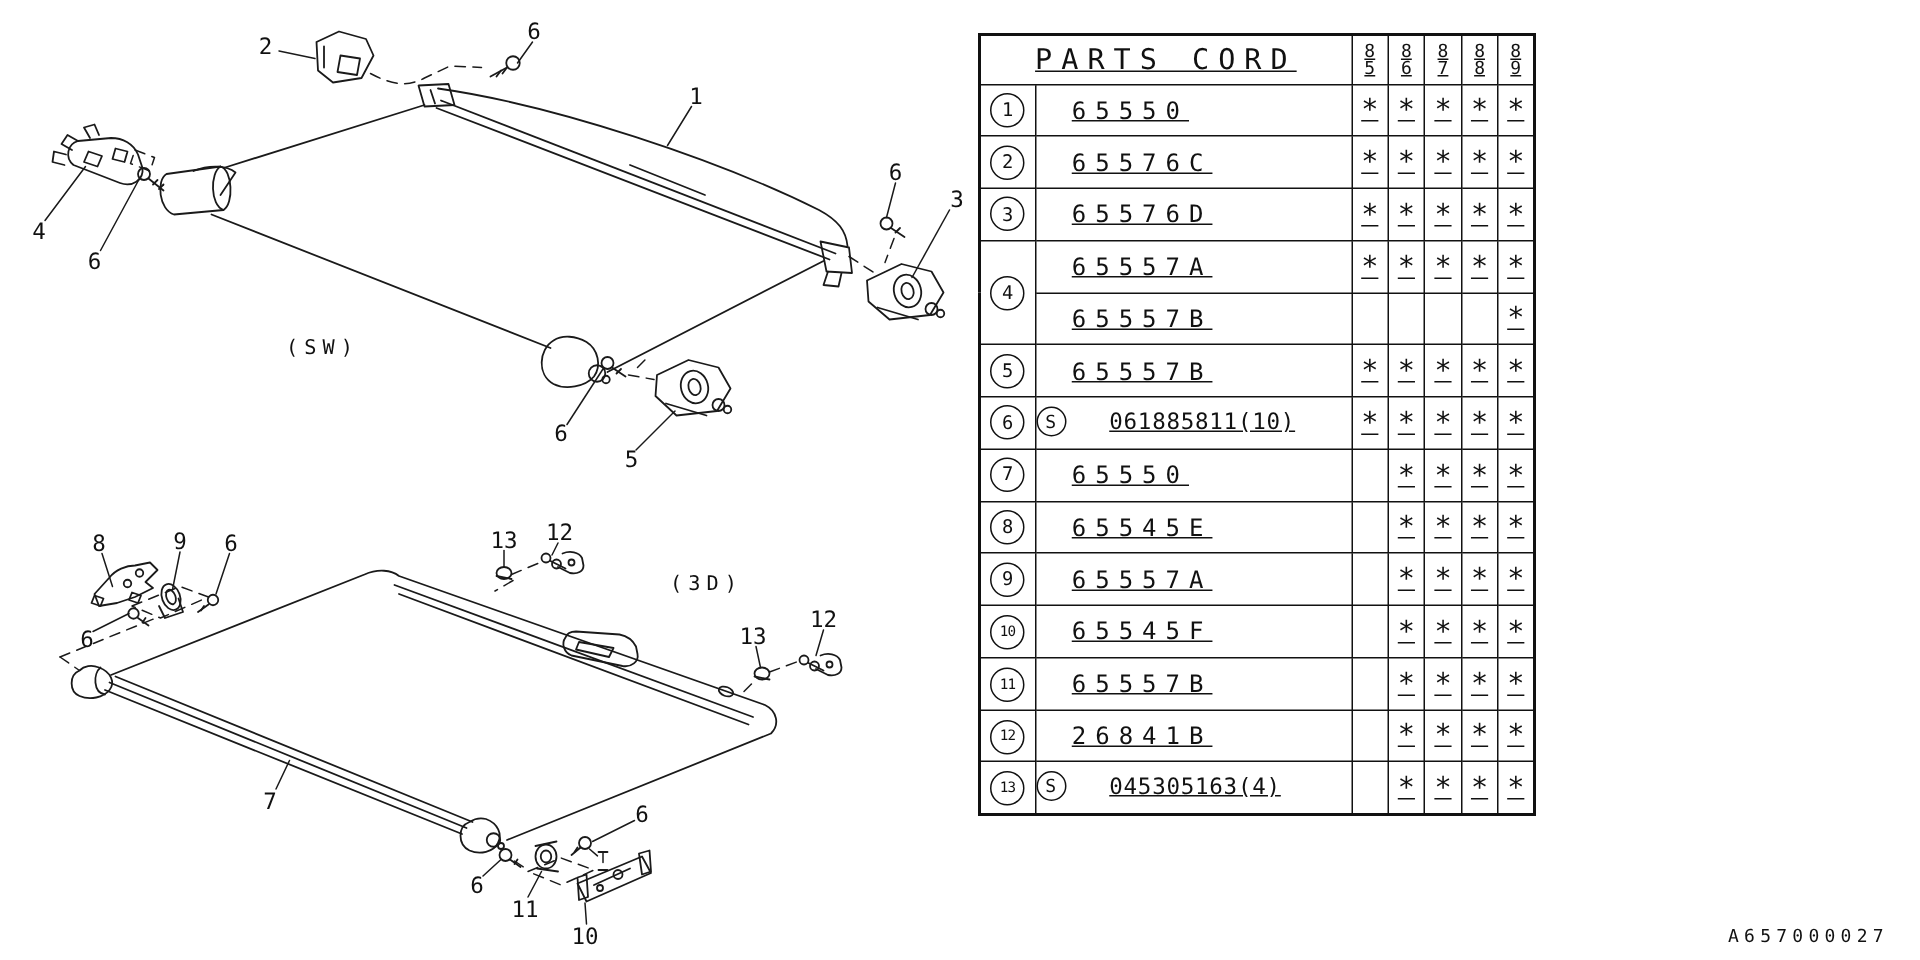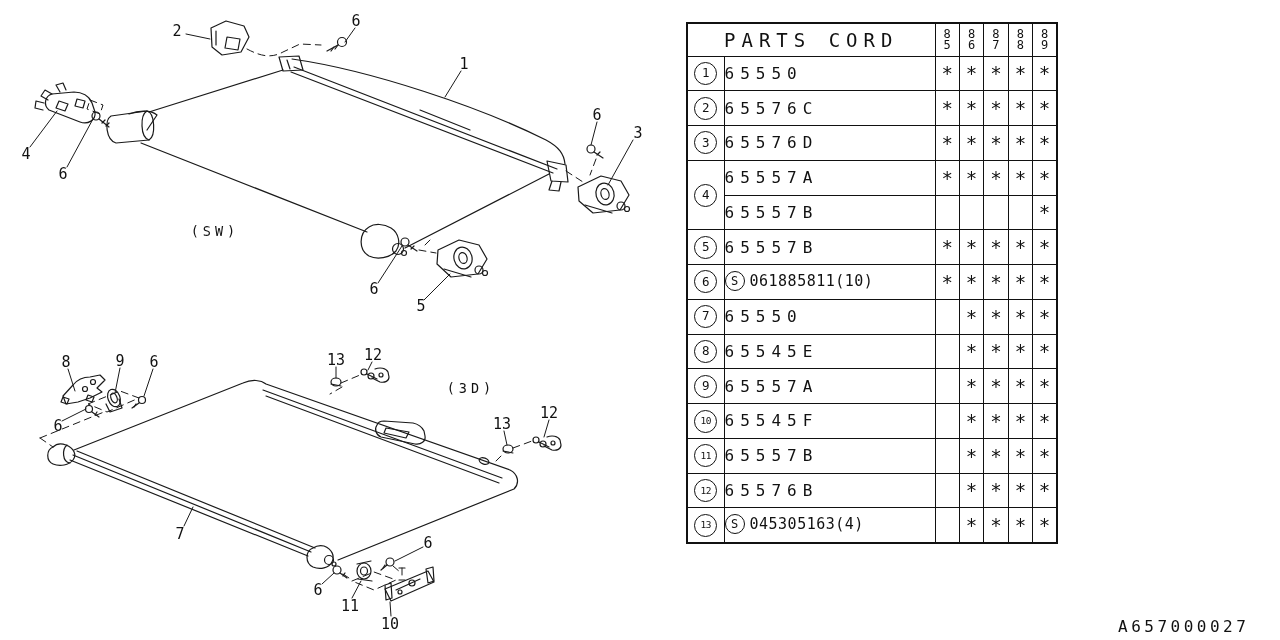--- a/index.html
+++ b/index.html
@@ -16,23 +16,24 @@
   }
   #diagram-svg .ld{stroke-width:1;}
   #diagram-svg .dash{stroke-dasharray:7 5;stroke-width:1;}
   #diagram-svg text{
     font-family:"DejaVu Sans Mono","Liberation Mono",monospace;
     font-size:15px;fill:#111;stroke:none;text-anchor:middle;
   }
   #diagram-svg text.dlabel{font-size:13.5px;letter-spacing:4px;}
   
   #parts-table{
-    position:absolute;left:686px;top:22px;
+    position:absolute;left:652px;top:22px;
     border-collapse:collapse;table-layout:fixed;
     border:2.2px solid #111;
+    text-decoration:underline;
   }
   #parts-table th,#parts-table td{
     border:1.6px solid #111;padding:0;margin:0;vertical-align:middle;
   }
   #parts-table thead tr{height:33px;}
   #parts-table tbody tr{height:34.75px;}
   th.title-cell{
     font-size:19px;font-weight:normal;letter-spacing:6px;text-align:center;
   }
   th.year{font-weight:normal;}
@@ -43,27 +44,27 @@
     width:21px;height:21px;border:1.5px solid #111;border-radius:50%;
     font-size:12.5px;line-height:1;
   }
   .badge.two{font-size:9.5px;letter-spacing:-0.5px;}
   td.code{padding-left:13px;white-space:nowrap;}
   .sbadge{
     display:inline-flex;align-items:center;justify-content:center;
     width:18px;height:18px;border:1.5px solid #111;border-radius:50%;
     font-size:12px;margin-right:5px;position:relative;top:-1px;
   }
-  .codetext{font-size:16px;letter-spacing:6px;}
+  .codetext{font-size:16px;letter-spacing:6px;margin-left:24px;}
   .codetext.long{font-size:15px;letter-spacing:0.5px;}
   td.mark{text-align:center;font-size:19px;}
   
   #drawing-number{
-    position:absolute;left:1118px;top:617px;
-    font-size:16px;letter-spacing:3.5px;white-space:nowrap;
+    position:absolute;left:1152px;top:617px;
+    font-size:12px;letter-spacing:3.5px;white-space:nowrap;
   }
 </style>
 </head>
 <body>
 
 <svg id="diagram-svg" width="686" height="640" viewBox="0 0 686 640">
 
   <g>
 
     <g>
@@ -451,21 +452,21 @@
         <td class="ref"><span class="badge two">11</span></td>
         <td class="code"><span class="codetext">65557B</span></td>
         <td class="mark"></td>
         <td class="mark">*</td>
         <td class="mark">*</td>
         <td class="mark">*</td>
         <td class="mark">*</td>
       </tr>
       <tr>
         <td class="ref"><span class="badge two">12</span></td>
-        <td class="code"><span class="codetext">65576B</span></td>
+        <td class="code"><span class="codetext">26841B</span></td>
         <td class="mark"></td>
         <td class="mark">*</td>
         <td class="mark">*</td>
         <td class="mark">*</td>
         <td class="mark">*</td>
       </tr>
       <tr>
         <td class="ref"><span class="badge two">13</span></td>
         <td class="code"><span class="sbadge">S</span><span class="codetext long">045305163(4)</span></td>
         <td class="mark"></td>

